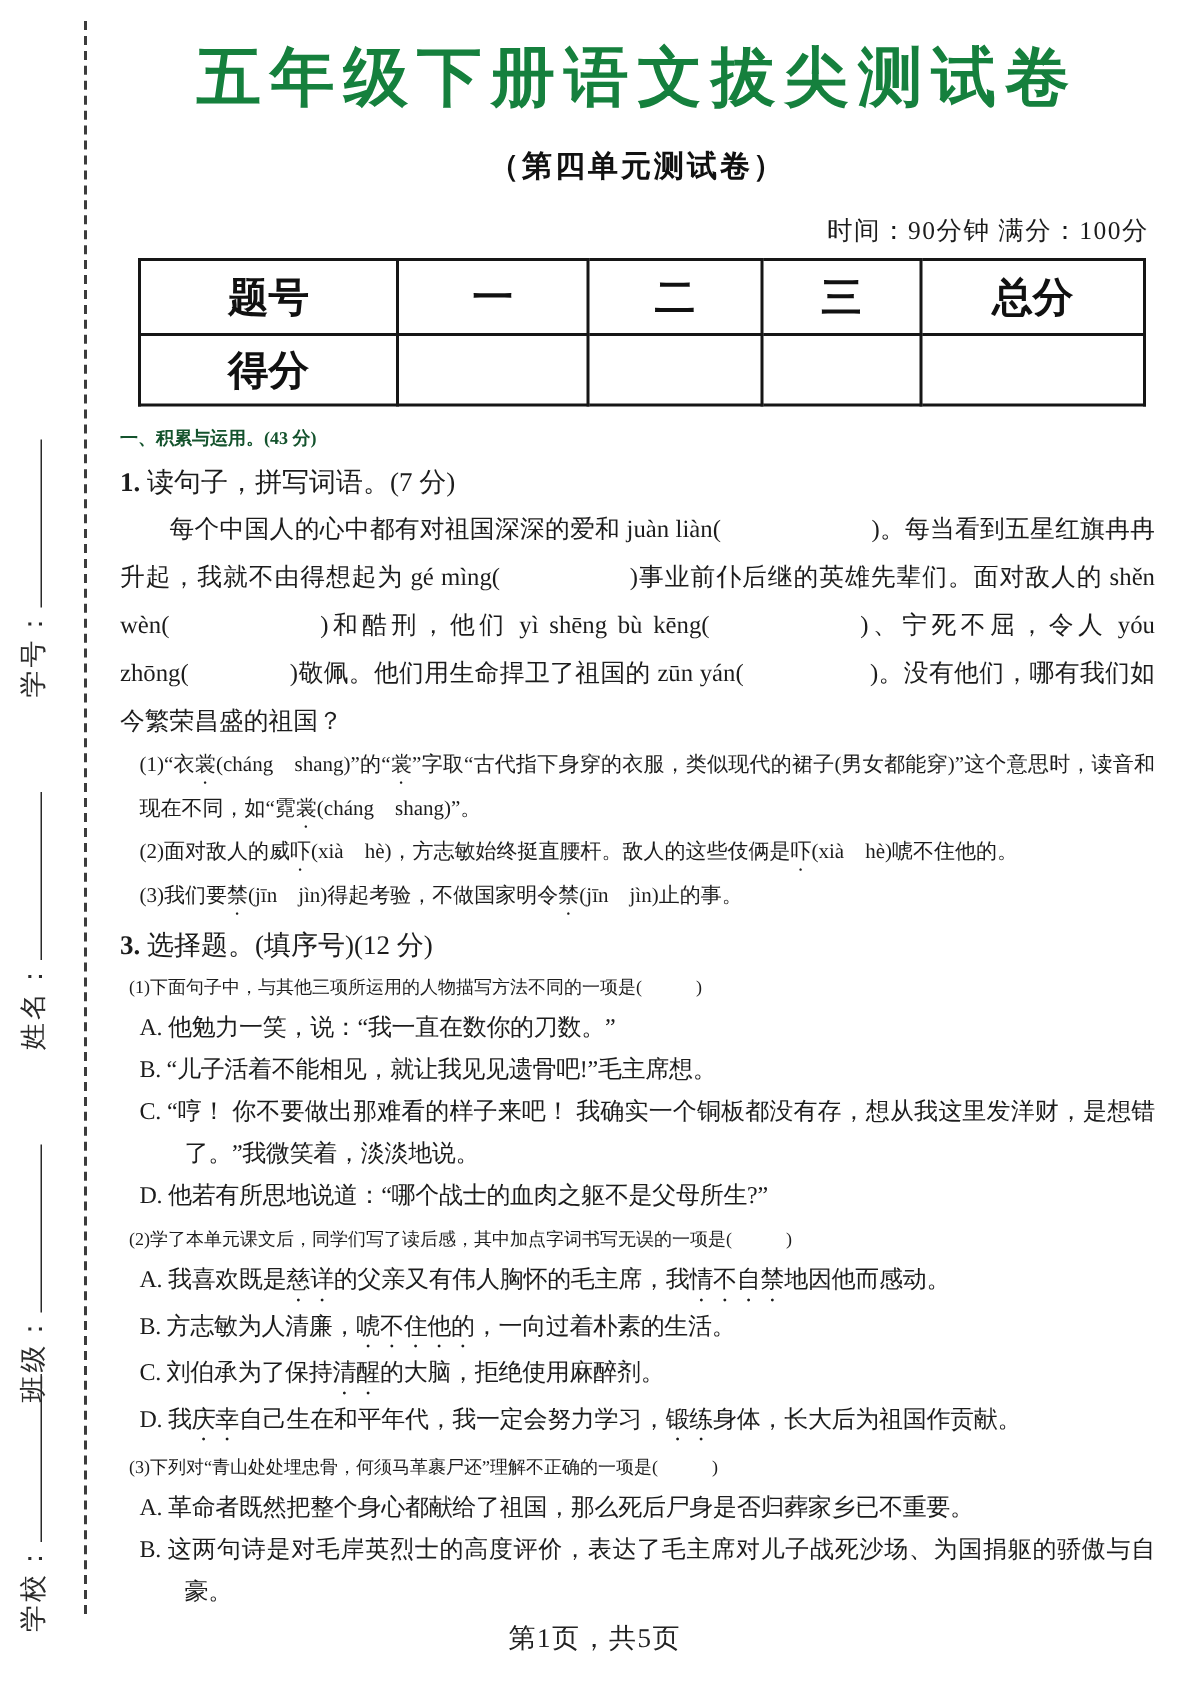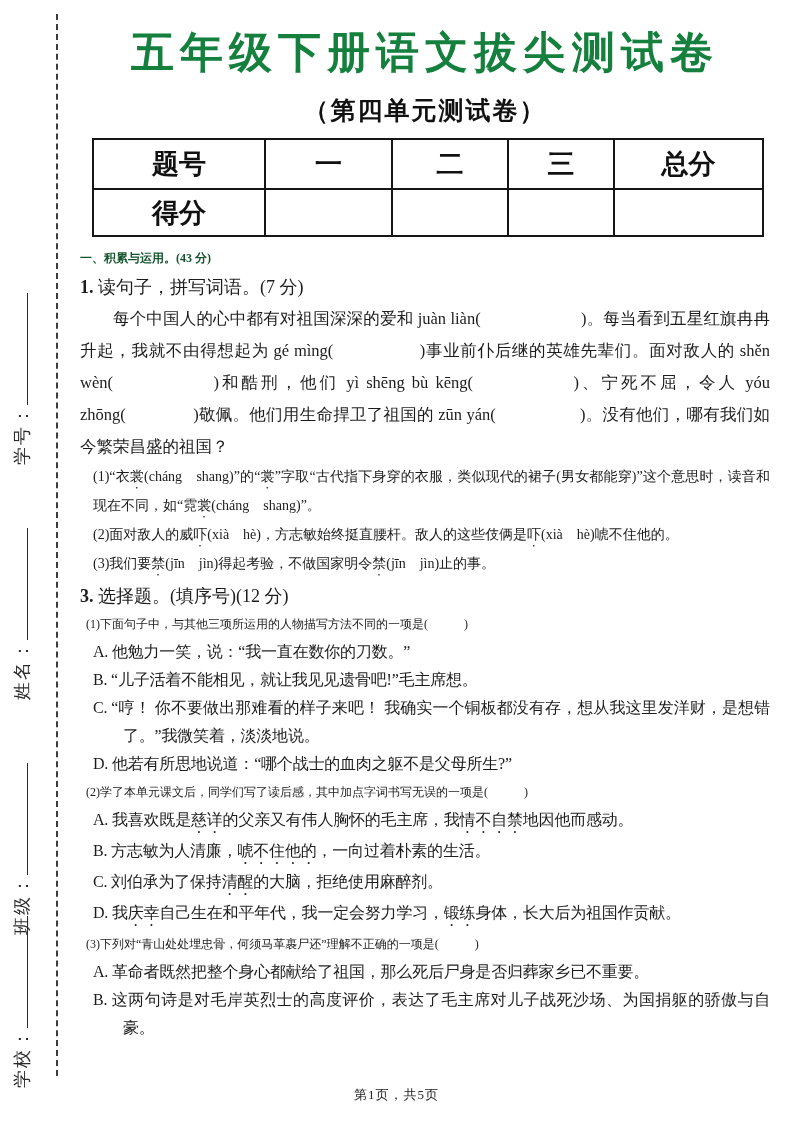--- a/index.html
+++ b/index.html
@@ -26,21 +26,21 @@
   }
 
   
   .content{position:absolute;left:80px;top:0;width:690px;}
 
   .title{
     margin:24px 0 0 0;text-align:center;font-size:43px;font-weight:700;
     letter-spacing:6px;line-height:58px;color:#15803d;
   }
   .subtitle{
-    margin:8px 0 0 0;text-align:center;font-size:25px;font-weight:700;
+    margin:8px 0 0 0;text-align:center;font-size:20px;font-weight:700;
     letter-spacing:2px;line-height:42px;color:#111;
   }
   .exam-info{
     margin-top:10px;text-align:right;font-size:17px;line-height:24px;
     padding-right:4px;letter-spacing:1px;
   }
 
   table.score-table{
     border-collapse:collapse;margin:6px 0 0 12px;table-layout:fixed;
   }
@@ -72,21 +72,21 @@
 
   .em{
     -webkit-text-emphasis:filled dot;
     -webkit-text-emphasis-position:under right;
     text-emphasis:filled dot;
     text-emphasis-position:under right;
   }
 
   .page-footer{
     position:absolute;left:0;width:793px;bottom:18px;text-align:center;
-    font-size:13px;color:#222;letter-spacing:1px;
+    font-size:18px;color:#222;letter-spacing:1px;
   }
 </style>
 </head>
 <body>
 
 <div class="page">
 
   <div class="dashed-line"></div>
 
   <div class="margin-group" style="top:465px">
@@ -99,20 +99,21 @@
     <span>班级：</span><span class="m-blank"></span>
   </div>
   <div class="margin-group" style="top:1088px">
     <span>学校：</span><span class="m-blank"></span>
   </div>
 
   <div class="content">
 
     <h1 class="title">五年级下册语文拔尖测试卷</h1>
     <h2 class="subtitle">（第四单元测试卷）</h2>
+    <div class="exam-info">时间：90分钟  满分：100分</div>
 
     <table class="score-table">
       <colgroup>
         <col style="width:172px">
           <col style="width:127px">
           <col style="width:116px">
           <col style="width:106px">
           <col style="width:149px">
       </colgroup>
       <tbody>

